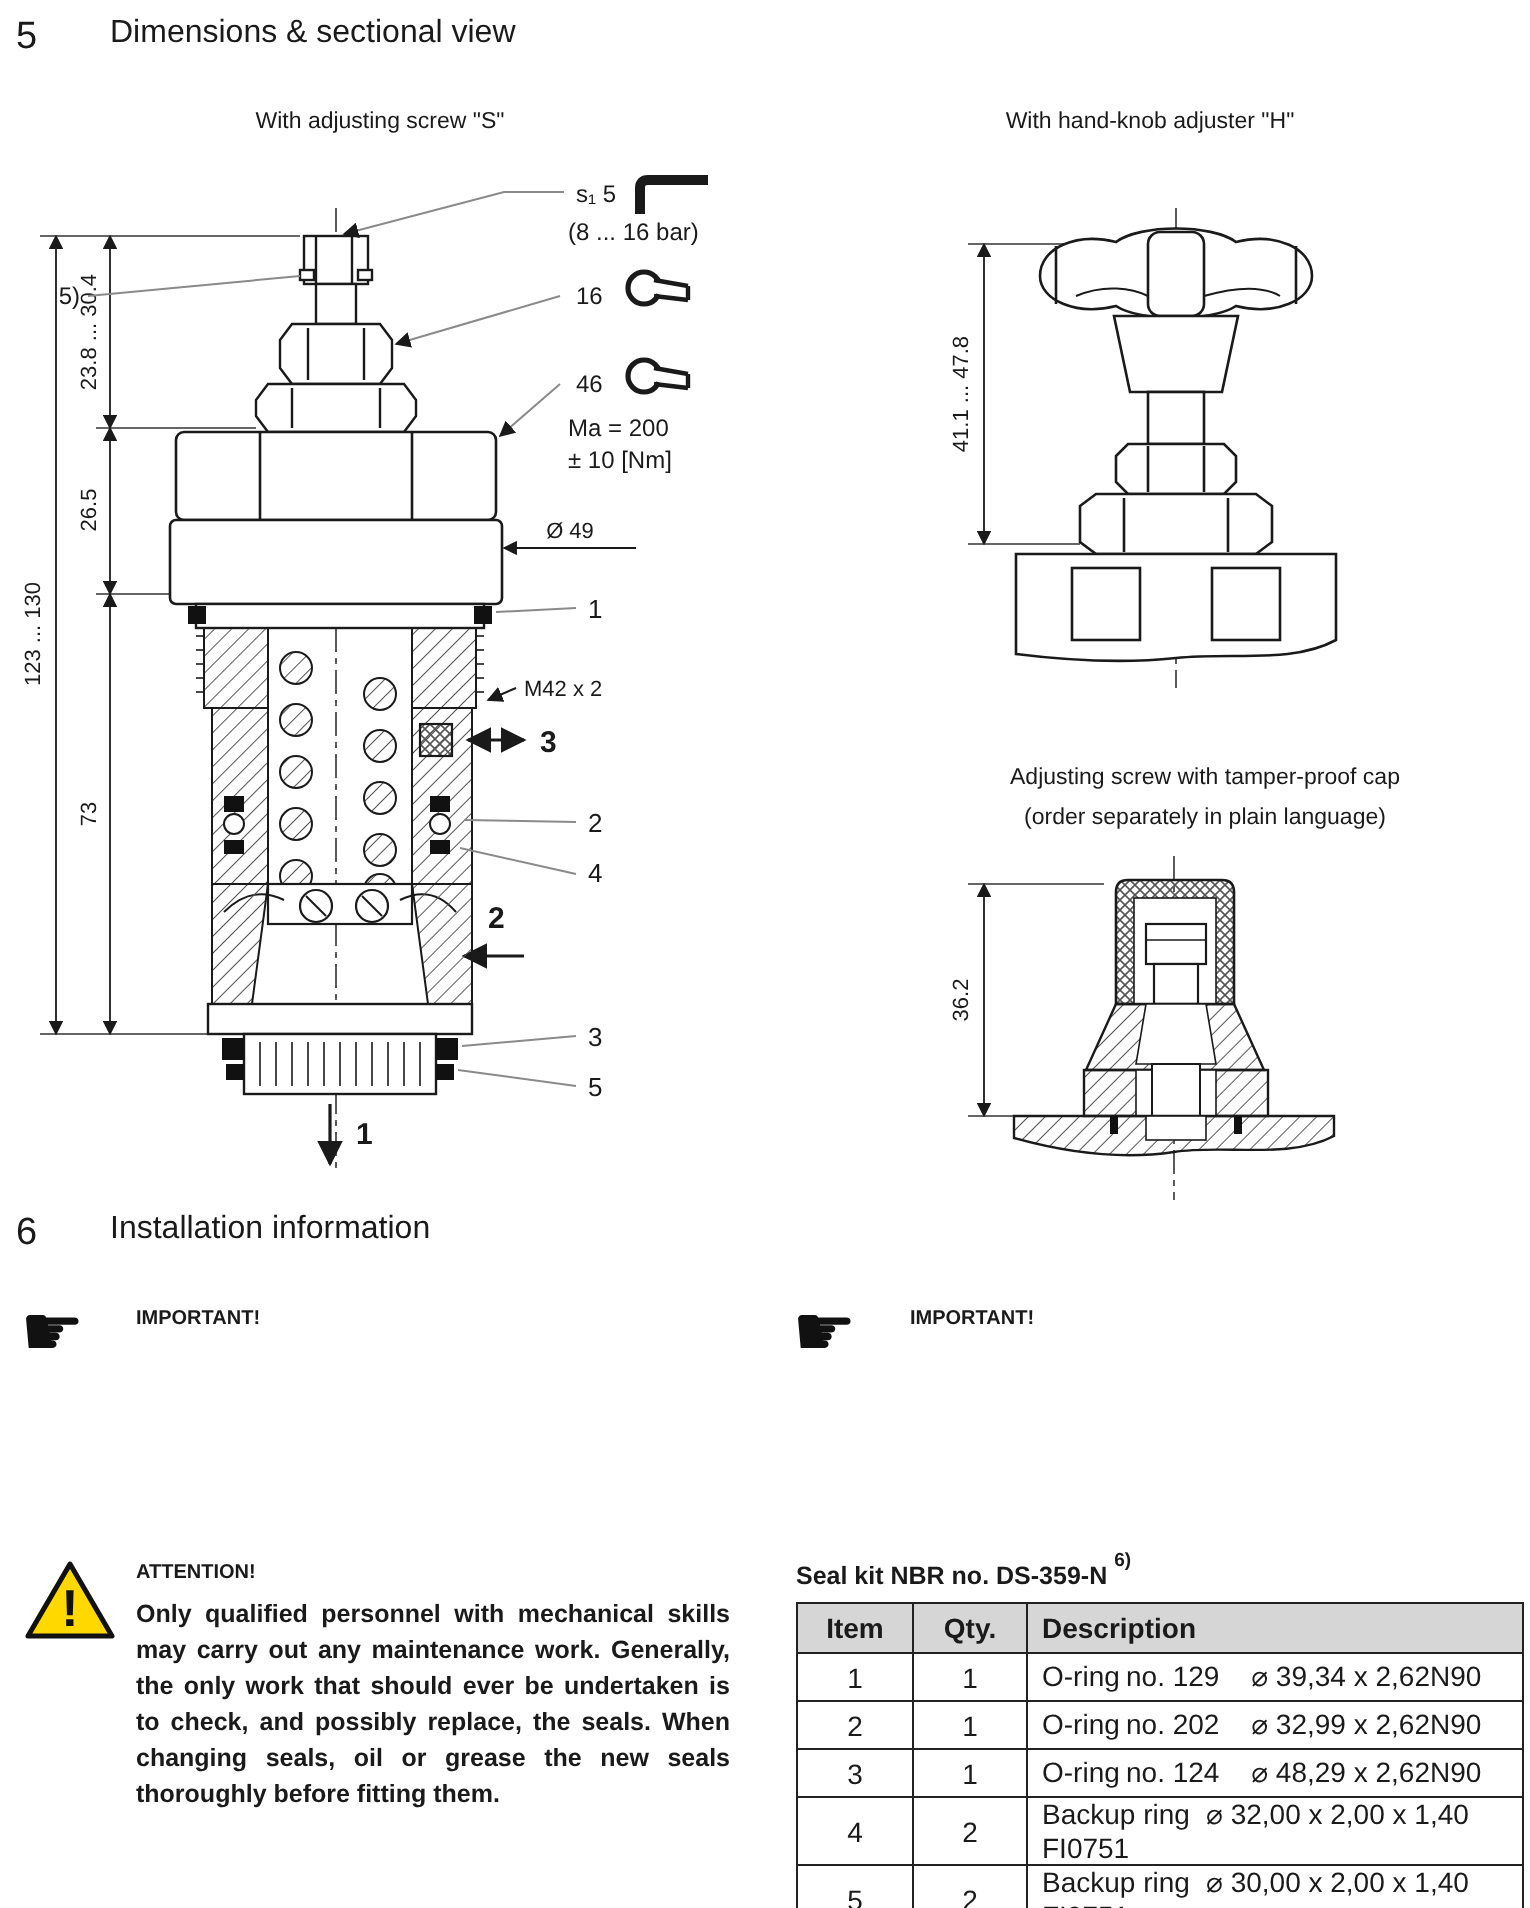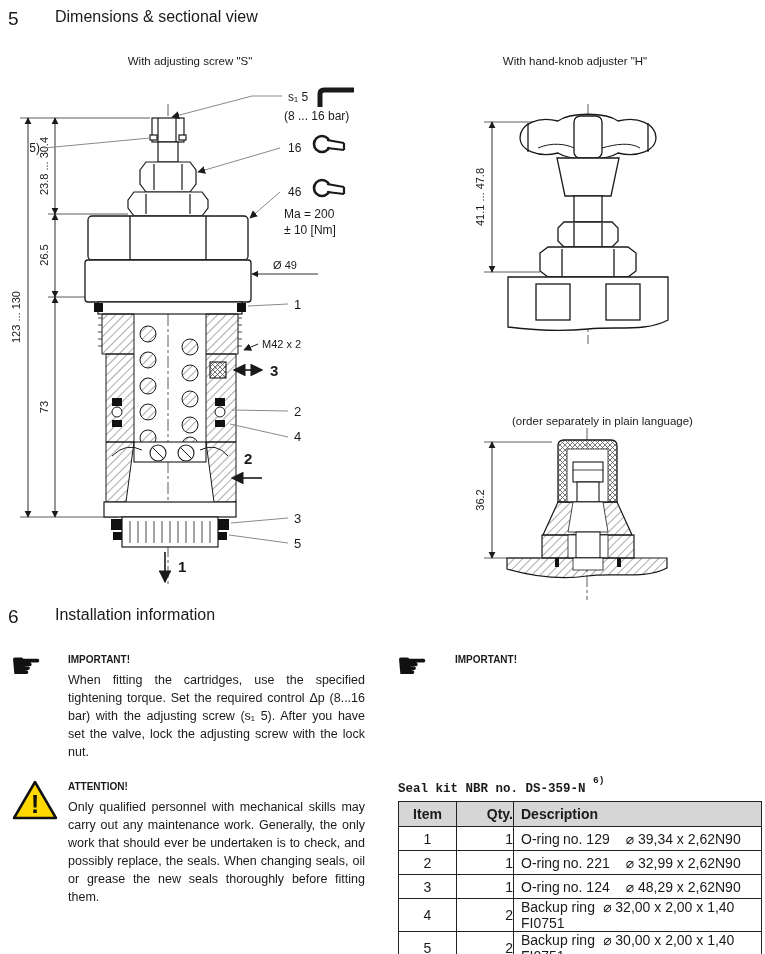--- a/index.html
+++ b/index.html
@@ -6,26 +6,26 @@
   .page{position:relative;width:765px;height:954px;background:#fff;
         font-family:"Liberation Sans","DejaVu Sans",sans-serif;color:#1a1a1a;overflow:hidden;}
   .abs{position:absolute;}
   .sec-num{font-size:19px;}
   .sec-title{font-size:16px;}
   .figcap{font-size:11.5px;text-align:center;}
   .note-title{font-weight:bold;font-size:10px;}
   .note-body{font-size:12.5px;line-height:18px;text-align:justify;}
   .manicule{font-size:36px;line-height:36px;color:#111;}
   sup.fn{font-size:9.5px;position:relative;top:-4px;}
-  .tbl-title{font-size:12.5px;font-weight:bold;font-family:Liberation Mono, monospace;}
+  .tbl-title{font-size:12.5px;font-weight:bold;}
   table.seal{border-collapse:collapse;font-size:14px;width:364px;table-layout:fixed;}
   table.seal td,table.seal th{border:1px solid #222;height:23px;padding:0;}
   table.seal th{background:#d6d6d6;font-weight:bold;height:24px;}
   .c-item{width:57px;text-align:center;}
-  .c-qty{width:56px;text-align:right;}
+  .c-qty{width:56px;text-align:center;}
   .c-desc{text-align:left;padding-left:7px !important;}
   th.c-desc{padding-left:7px;margin-top:20px;}
   .dlead{display:inline-block;width:82px;white-space:nowrap;}
   .dname{display:inline-block;min-width:42px;}
   .dsize{display:inline-block;min-width:112px;text-align:right;}
   svg{overflow:visible;}
   svg text{font-family:"Liberation Sans","DejaVu Sans",sans-serif;fill:#1a1a1a;}
   .dimtxt{font-size:11px;}
   .callout{font-size:12px;}
   .item-no{font-size:13px;}
@@ -255,21 +255,22 @@
       <line x1="162" y1="131" x2="162" y2="154"></line>
       <polygon points="100,161 108,155 188,155 196,161 196,179 188,185 108,185 100,179"></polygon>
       <line x1="122" y1="157" x2="122" y2="184"></line>
       <line x1="174" y1="157" x2="174" y2="184"></line>
       <path d="M68,185 H228 V228 C206,240 176,234 148,237 C120,240 92,238 68,235 Z"></path>
       <rect x="96" y="192" width="34" height="36"></rect>
       <rect x="166" y="192" width="34" height="36"></rect>
     </g>
   </svg>
 
-  <div class="abs figcap" style="left:440px;top:415px;width:325px;">(order separately in plain language)</div>
+  <div class="abs figcap" style="left:440px;top:383px;width:325px;">Adjusting screw with tamper-proof cap</div>
+  <div class="abs figcap" style="left:440px;top:403px;width:325px;">(order separately in plain language)</div>
 
   <svg class="abs" style="left:440px;top:420px;" width="325" height="185" viewBox="0 0 325 185">
     <line x1="147" y1="8" x2="147" y2="180" stroke="#333" stroke-width="0.8" stroke-dasharray="12 3 3 3"></line>
     <g stroke="#333" stroke-width="0.8">
       <line x1="44" y1="22" x2="112" y2="22"></line>
       <line x1="44" y1="138" x2="100" y2="138"></line>
     </g>
     <line x1="52" y1="22" x2="52" y2="138" stroke="#1a1a1a" stroke-width="0.9" marker-start="url(#ar)" marker-end="url(#ar)"></line>
     <text class="dimtxt" x="44" y="80" text-anchor="middle" transform="rotate(-90 44 80)">36.2</text>
 
@@ -289,28 +290,27 @@
       <rect x="115" y="138" width="4" height="9" fill="#111"></rect>
       <rect x="177" y="138" width="4" height="9" fill="#111"></rect>
     </g>
   </svg>
 
   <div class="abs sec-num" style="left:8px;top:606px;">6</div>
   <div class="abs sec-title" style="left:55px;top:606px;">Installation information</div>
 
   <div class="abs manicule" style="left:10px;top:648px;">☛</div>
   <div class="abs note-title" style="left:68px;top:654px;">IMPORTANT!</div>
-  <div class="abs note-body" style="left:68px;top:671px;width:297px;">When fitting the cartridges, use the specified tightening torque. Set the required control Δp (8...16 bar) with the adjusting screw (s₁ 5). After you have set the valve, lock the adjusting screw with the lock nut.</div>
 
   <svg class="abs" style="left:12px;top:779px;" width="46" height="42" viewBox="0 0 46 42">
     <polygon points="23,3 44,39 2,39" fill="#ffd800" stroke="#111" stroke-width="2.5" stroke-linejoin="round"></polygon>
     <text x="23" y="34" text-anchor="middle" style="font-size:26px;font-weight:bold;fill:#111;">!</text>
   </svg>
   <div class="abs note-title" style="left:68px;top:781px;">ATTENTION!</div>
-  <div class="abs note-body" style="left:68px;top:798px;width:297px;">Only qualified personnel with mechanical skills may carry out any maintenance work. Generally, the only work that should ever be undertaken is to check, and possibly replace, the seals. When changing seals, oil or grease the new seals thoroughly before fitting them.</div>
+  <div class="abs note-body" style="left:68px;top:798px;width:297px;font-weight:bold;">Only qualified personnel with mechanical skills may carry out any maintenance work. Generally, the only work that should ever be undertaken is to check, and possibly replace, the seals. When changing seals, oil or grease the new seals thoroughly before fitting them.</div>
 
   <div class="abs manicule" style="left:396px;top:648px;">☛</div>
   <div class="abs note-title" style="left:455px;top:654px;">IMPORTANT!</div>
 
   <div class="abs tbl-title" style="left:398px;top:779px;"><span>Seal kit NBR no. DS-359-N</span> <sup class="fn">6)</sup></div>
 
   <table class="seal abs" style="left:398px;top:801px;">
     <thead>
       <tr>
         <th class="c-item">Item</th>
@@ -320,21 +320,21 @@
     </thead>
     <tbody>
       <tr>
         <td class="c-item">1</td>
         <td class="c-qty">1</td>
         <td class="c-desc"><span class="dlead"><span class="dname">O-ring</span><span>no. 129</span></span><span class="dsize">⌀ 39,34 x 2,62</span><span>N90</span></td>
       </tr>
       <tr>
         <td class="c-item">2</td>
         <td class="c-qty">1</td>
-        <td class="c-desc"><span class="dlead"><span class="dname">O-ring</span><span>no. 221</span></span><span class="dsize">⌀ 32,99 x 2,62</span><span>N90</span></td>
+        <td class="c-desc"><span class="dlead"><span class="dname">O-ring</span><span>no. 202</span></span><span class="dsize">⌀ 32,99 x 2,62</span><span>N90</span></td>
       </tr>
       <tr>
         <td class="c-item">3</td>
         <td class="c-qty">1</td>
         <td class="c-desc"><span class="dlead"><span class="dname">O-ring</span><span>no. 124</span></span><span class="dsize">⌀ 48,29 x 2,62</span><span>N90</span></td>
       </tr>
       <tr>
         <td class="c-item">4</td>
         <td class="c-qty">2</td>
         <td class="c-desc"><span class="dlead"><span class="dname">Backup ring</span><span></span></span><span class="dsize">⌀ 32,00 x 2,00 x 1,40</span><span>FI0751</span></td>

